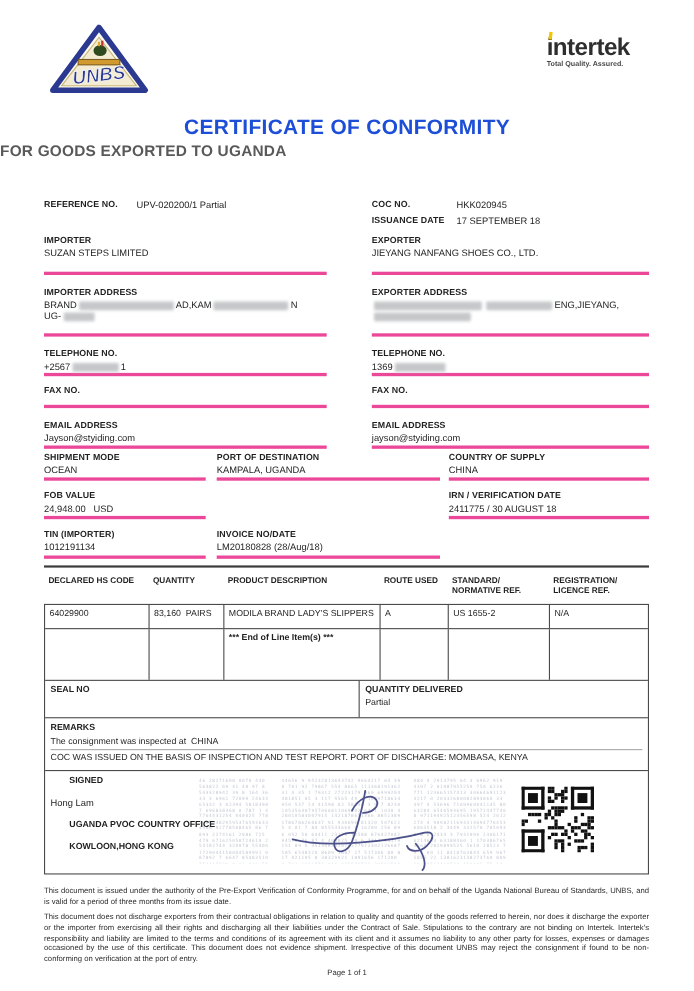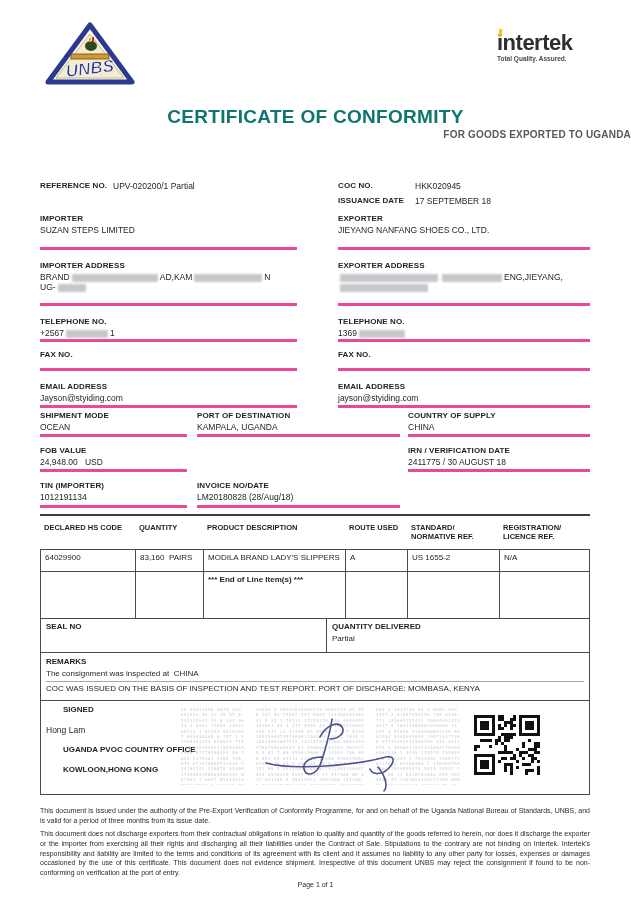--- a/index.html
+++ b/index.html
@@ -4,34 +4,34 @@
 <style>
   * { margin:0; padding:0; box-sizing:border-box; }
   html,body { background:#fff; }
   .page {
     position:relative; width:631px; height:901px; background:#ffffff;
     font-family:"Liberation Sans", sans-serif; color:#1f1f1f; overflow:hidden;
   }
   .abs { position:absolute; }
   
   .title { position:absolute; top:106px; left:0; width:100%; text-align:center;
-           font-size:19px; font-weight:bold; color:#0f766e; letter-spacing:.3px; }
-  .subtitle { position:absolute; top:129px; left:0; width:100%; text-align:right;
-           font-size:10px; font-weight:bold; color:#595959; letter-spacing:.2px; }
+           font-size:19px; font-weight:bold; color:#1d4ed8; letter-spacing:.3px; }
+  .subtitle { position:absolute; top:129px; left:0; width:100%; text-align:left;
+           font-size:14px; font-weight:bold; color:#595959; letter-spacing:.2px; }
   .intertek-wrap { position:absolute; top:32px; left:497px; width:110px; }
   .intertek-word { font-size:22px; font-weight:bold; color:#2e2e2e; letter-spacing:-.5px; line-height:22px; }
   .intertek-tick { position:absolute; top:-3px; left:2px; width:3px; height:7px; background:#f5c400; transform:rotate(8deg); }
   .intertek-tag { font-size:6.5px; color:#4a4a4a; font-weight:bold; margin-top:1px; }
   
   .fg { position:absolute; }
   .fg.ul { border-bottom:3px solid #ec4899; }
   .lbl { font-size:8px; font-weight:bold; color:#1f1f1f; letter-spacing:.1px; margin-bottom:2px; }
   .val { font-size:8.5px; color:#1f1f1f; white-space:pre-wrap; }
   .inline-row { display:flex; }
-  .inline-row .lbl { width:73px; margin-bottom:0; }
+  .inline-row .lbl { width:84px; margin-bottom:0; }
   .inline-row.coc .lbl { width:77px; }
   .redact { display:inline-block; height:8px; background:#c5c7ca; border-radius:1px;
             vertical-align:middle; filter:blur(1.3px); margin:0 2px; }
   
   .thick { position:absolute; left:40px; top:514px; width:550px; height:2px; background:#3c3c3c; }
   
   .tbl-grid { display:grid; grid-template-columns:95px 68px 142px 62px 92px 91px; }
   .thead { position:absolute; left:40px; top:521px; width:550px; }
   .thead .hcell { font-size:7.5px; font-weight:bold; white-space:pre-line; padding:2px 3px 0 4px; line-height:1.25; }
   .tbox { position:absolute; left:40px; top:549px; width:550px; height:246px; border:1.5px solid #4a4a4a; }

